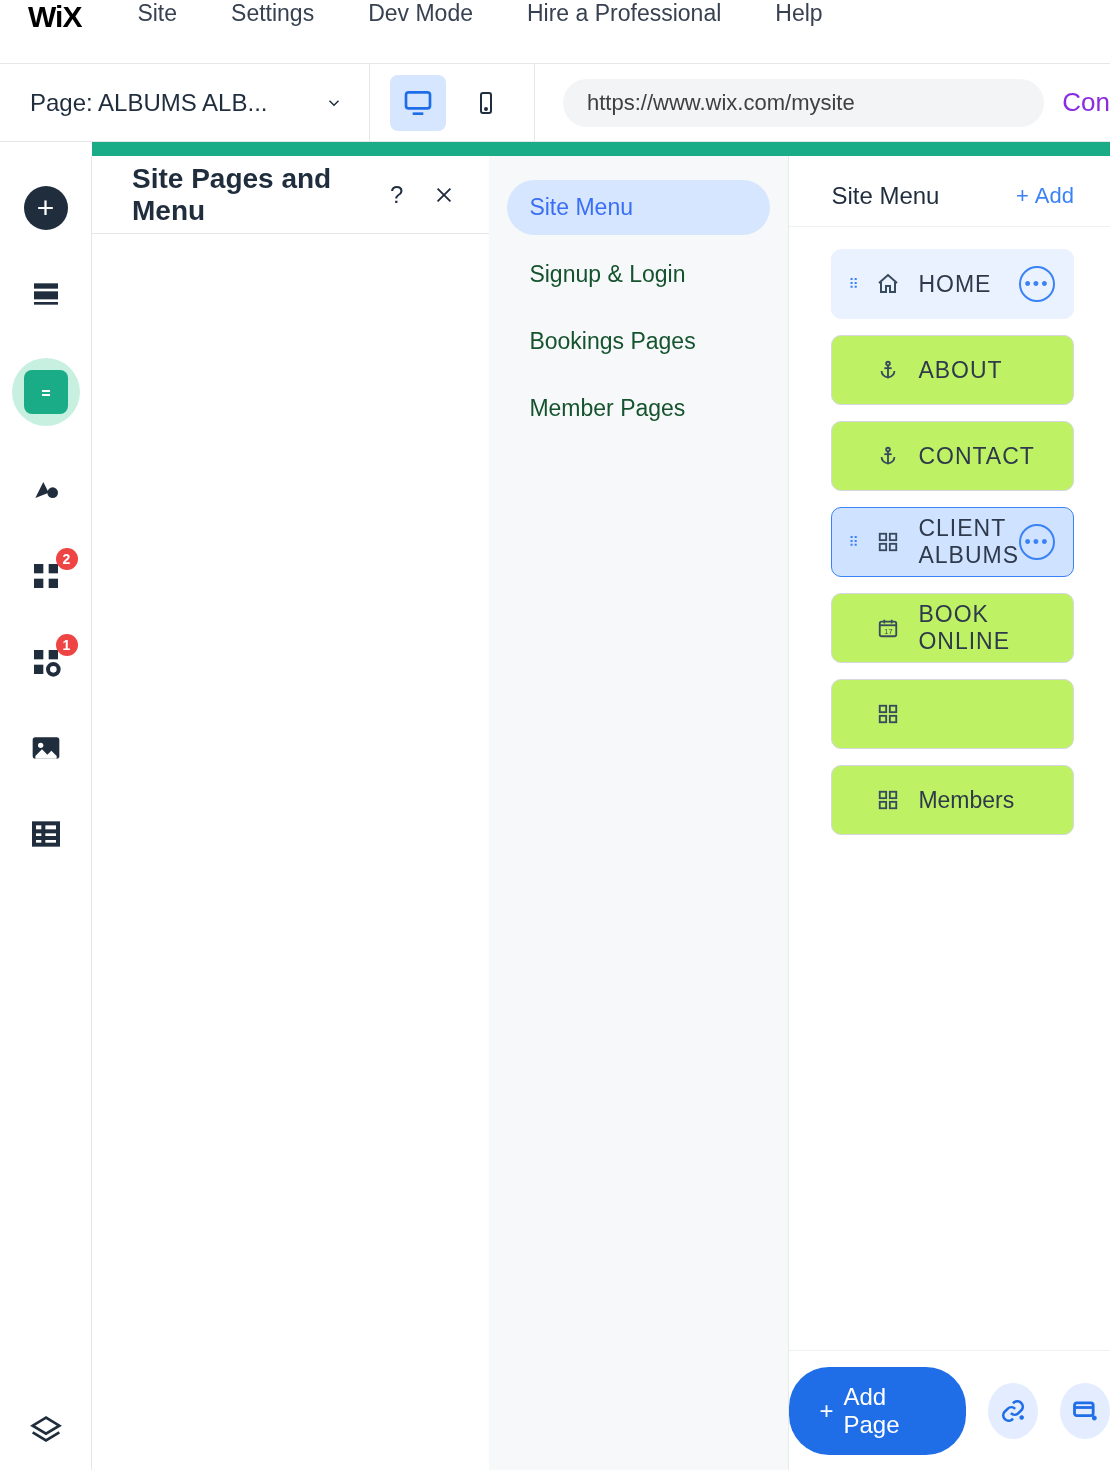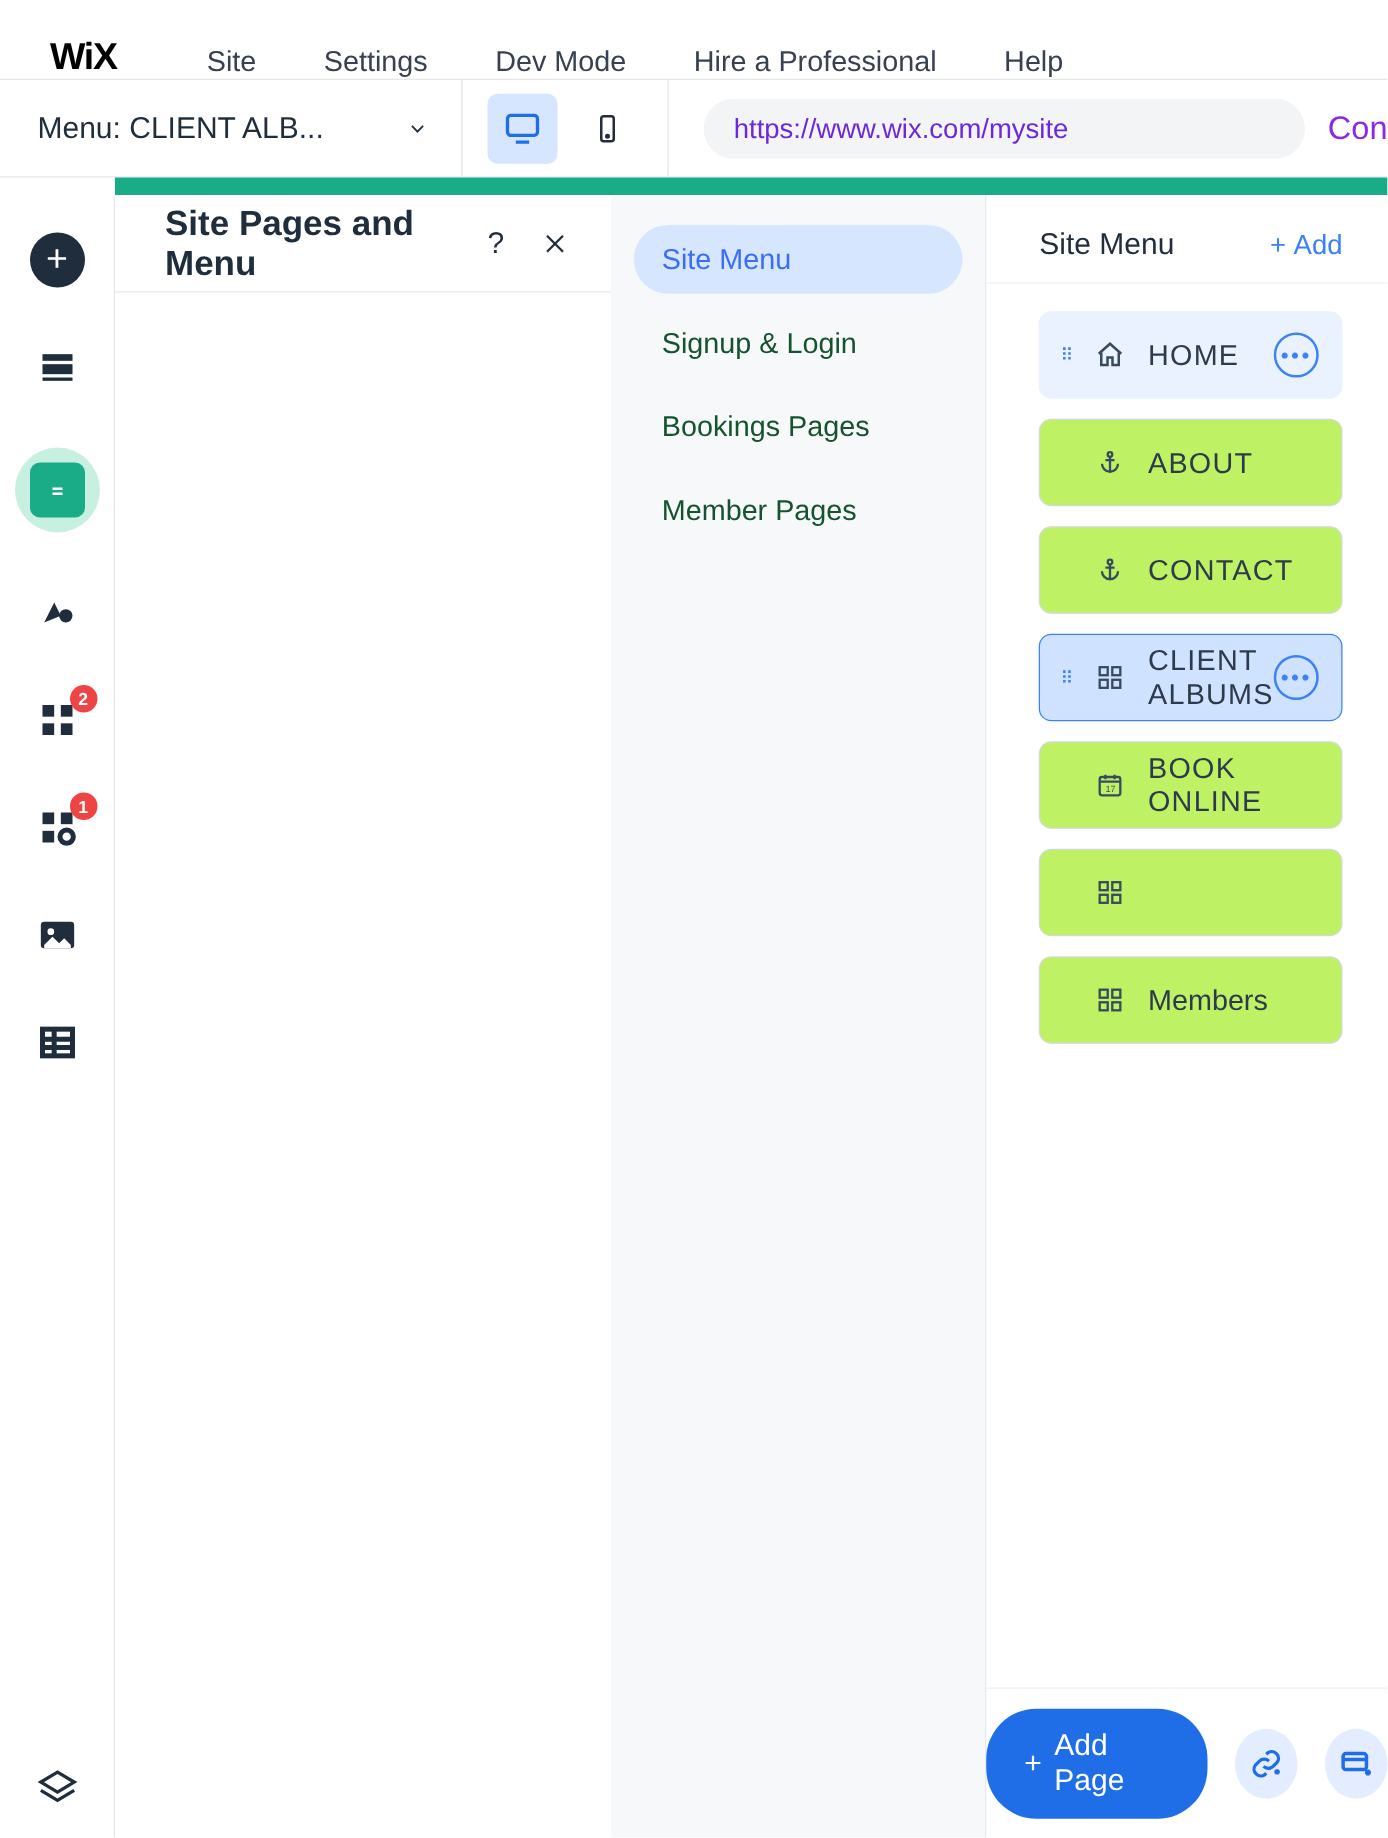--- a/index.html
+++ b/index.html
@@ -1,32 +1,32 @@
 <!DOCTYPE html>
 <html><head>
 <meta charset="utf-8">
 <style>
   * { box-sizing: border-box; margin: 0; padding: 0; }
   body { font-family: -apple-system, BlinkMacSystemFont, "Segoe UI", Helvetica, Arial, sans-serif; color: #1f2d3d; width: 1110px; height: 1470px; overflow: hidden; background: #fff; }
 
   
-  .topbar { display: flex; align-items: flex-end; height: 64px; padding: 0 40px; border-bottom: 1px solid #e5e7eb; gap: 72px; }
+  .topbar { display: flex; align-items: flex-start; height: 64px; padding: 0 28px; border-bottom: 1px solid #e5e7eb; gap: 56px; }
   .wix-logo { font-weight: 900; font-size: 30px; letter-spacing: -1px; color: #000; }
   .topmenu { display: flex; gap: 54px; }
   .topmenu-item { font-size: 23px; color: #374151; cursor: pointer; }
 
   
   .secondbar { display: flex; align-items: center; height: 78px; border-bottom: 1px solid #e5e7eb; }
   .page-select { width: 370px; display: flex; align-items: center; justify-content: space-between; padding: 0 26px 0 30px; height: 100%; border-right: 1px solid #e5e7eb; font-size: 24px; color: #1f2d3d; }
   .chevron-down { width: 18px; height: 18px; }
   .device-switch { display: flex; align-items: center; gap: 12px; padding: 0 20px; height: 100%; border-right: 1px solid #e5e7eb; }
   .device-btn { width: 56px; height: 56px; border-radius: 8px; display: flex; align-items: center; justify-content: center; cursor: pointer; }
   .device-btn.active { background: #d6e6fe; }
   .urlbar { flex: 1; display: flex; align-items: center; padding-left: 28px; }
-  .urlfield { flex: 1; background: #f3f4f6; border-radius: 32px; height: 48px; display: flex; align-items: center; padding: 0 24px; font-size: 22px; color: #6d28d9; }
+  .urlfield { flex: 1; background: #f3f4f6; border-radius: 32px; height: 48px; display: flex; align-items: center; padding: 0 24px; font-size: 22px; color: #404040; }
   .url-right { color: #8a2be2; margin-left: 18px; font-size: 26px; }
 
   
   .green-stripe { height: 14px; background: #1aab87; margin-left: 92px; }
 
   
   .main { display: flex; height: calc(1470px - 64px - 78px - 14px); }
   .leftrail { width: 92px; border-right: 1px solid #e5e7eb; display: flex; flex-direction: column; align-items: center; padding-top: 30px; gap: 42px; position: relative; }
   .rail-btn { width: 44px; height: 44px; display: flex; align-items: center; justify-content: center; cursor: pointer; position: relative; }
   .rail-add { width: 44px; height: 44px; border-radius: 50%; background: #1f2d3d; color: #fff; font-size: 30px; line-height: 1; display: flex; align-items: center; justify-content: center; }
@@ -76,21 +76,21 @@
     <div class="topmenu-item">Site</div>
     <div class="topmenu-item">Settings</div>
     <div class="topmenu-item">Dev Mode</div>
     <div class="topmenu-item">Hire a Professional</div>
     <div class="topmenu-item">Help</div>
   </div>
 </div>
 
 <div class="secondbar">
   <div class="page-select">
-    <span>Menu: CLIENT ALB...</span>
+    <span>Page: ALBUMS ALB...</span>
     <span>
       <svg class="chevron-down" viewBox="0 0 24 24" width="22" height="22" fill="none" stroke="#1f2d3d" stroke-width="2">
           <polyline points="6 9 12 15 18 9"></polyline>
         </svg>
     </span>
   </div>
   <div class="device-switch">
     <div class="device-btn active">
       <span>
         <svg width="32" height="32" viewBox="0 0 24 24" fill="none" stroke="#1f6ee8" stroke-width="2">

